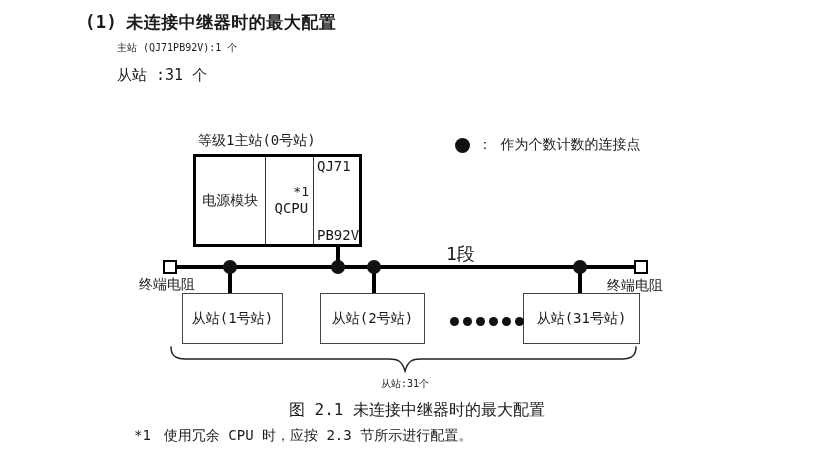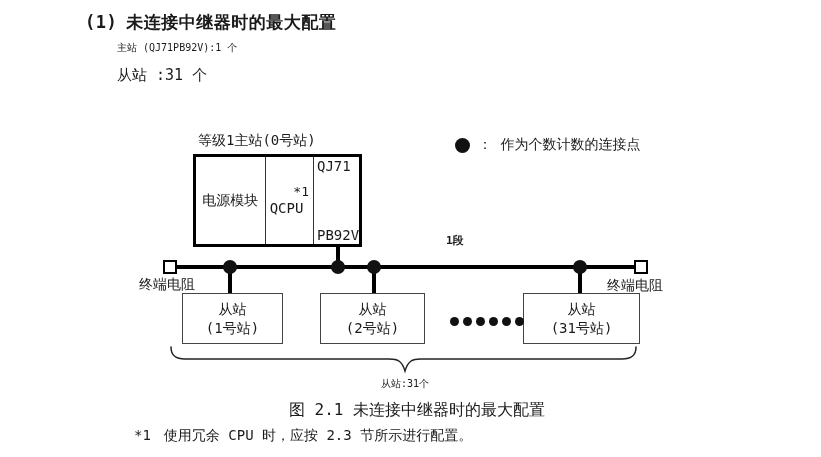--- a/index.html
+++ b/index.html
@@ -25,27 +25,27 @@
   .master-box {
     left: 193px; top: 154px; width: 169px; height: 93px;
     border: 3px solid #000000; background: #fff;
     display: flex;
   }
   .master-box .cell { border-right: 1px solid #333; display: flex; flex-direction: column; justify-content: center; font-size: 14px; }
   .master-box .cell:last-child { border-right: none; justify-content: space-between; }
   .cell-power { width: 72px; align-items: center; }
   .cell-cpu  { width: 50px; }
   .cell-cpu .note { font-size: 13px; text-align: right; padding-right: 4px; line-height: 1.1; }
-  .cell-cpu .name { text-align: left; padding-left: 4px; line-height: 1.15; }
+  .cell-cpu .name { text-align: center; padding-left: 4px; line-height: 1.15; }
   .cell-pb   { width: 45px; padding-left: 3px; line-height: 1.3; }
 
   .legend { left: 455px; top: 136px; display: flex; align-items: center; font-size: 14px; }
   .legend-dot { width: 15px; height: 15px; border-radius: 50%; background: #111; display: inline-block; margin-right: 8px; }
 
-  .seg-label { left: 446px; top: 233px; font-size: 11px; font-weight: bold; }
+  .seg-label { left: 446px; top: 242px; font-size: 18px; }
 
   .bus-line { left: 170px; top: 265px; width: 472px; height: 4px; background: #000; }
   .vline { background: #000; width: 4px; }
   .drop-master { left: 336px; top: 246px; height: 22px; }
   .drop-s1 { left: 228px; top: 267px; height: 27px; }
   .drop-s2 { left: 372px; top: 267px; height: 27px; }
   .drop-s31 { left: 578px; top: 267px; height: 27px; }
 
   .node-dot { width: 14px; height: 14px; border-radius: 50%; background: #111; }
   .nd1 { left: 223px; top: 260px; }
@@ -56,21 +56,21 @@
   .term-square { width: 14px; height: 14px; background: #fff; border: 2px solid #000; }
   .term-left  { left: 163px; top: 260px; }
   .term-right { left: 634px; top: 260px; }
   .term-label { font-size: 14px; }
   .term-label-left  { left: 139px; top: 276px; }
   .term-label-right { left: 607px; top: 277px; }
 
   .slave-box {
     top: 293px; height: 51px;
     border: 1px solid #444; background: #fff;
-    display: flex; flex-direction: column; justify-content: center; align-items: center;
+    display: flex; flex-direction: row; justify-content: center; align-items: center;
     font-size: 14px; line-height: 1.35; text-align: center;
   }
   .slave-1  { left: 182px; width: 101px; }
   .slave-2  { left: 320px; width: 105px; }
   .slave-31 { left: 523px; width: 117px; }
 
   .ellipsis { left: 450px; top: 317px; display: flex; gap: 4px; align-items: center; }
   .ellipsis i { width: 9px; height: 9px; border-radius: 50%; background: #111; }
 
   .brace-svg { left: 170px; top: 346px; }

